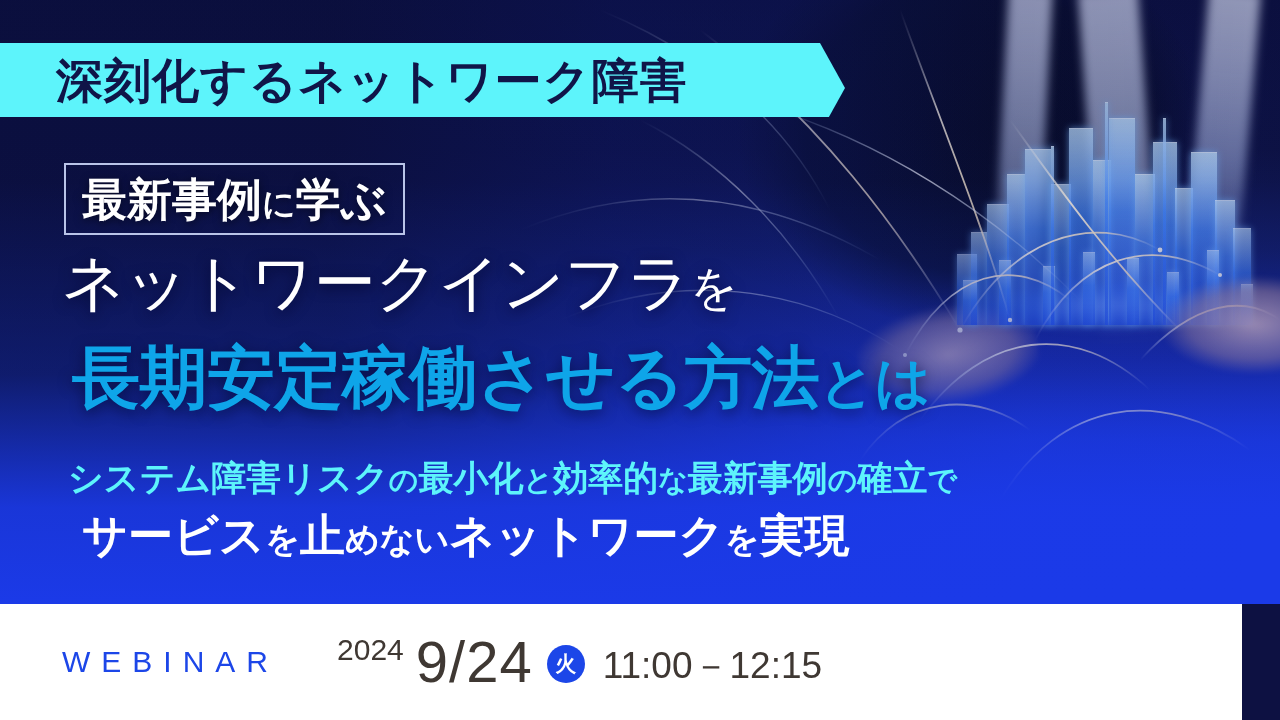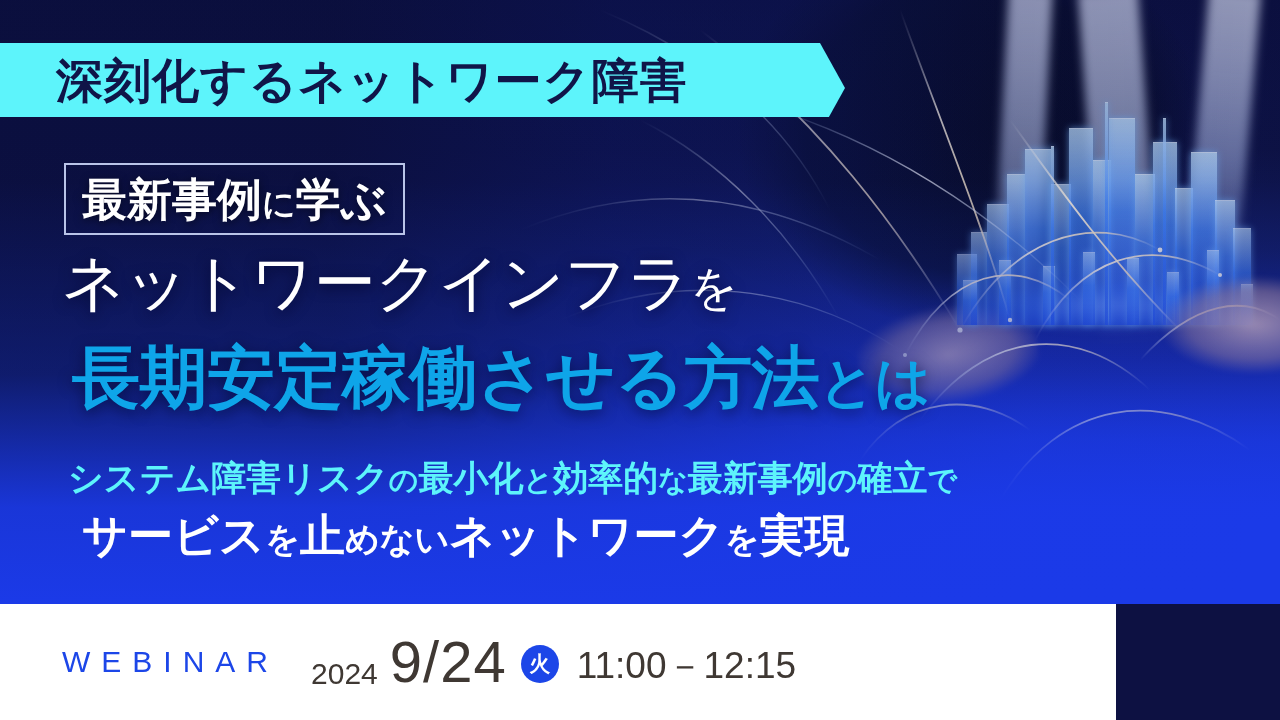--- a/index.html
+++ b/index.html
@@ -206,37 +206,37 @@
     line-height: 1;
     white-space: nowrap;
     margin-left: 16px;
   }
   .sub-2 .sm { font-size: 34px; }
 
   
   .footer {
     position: absolute;
     left: 0; top: 604px;
-    width: 1116px; height: 116px;
+    width: 1242px; height: 116px;
     background: #ffffff;
     display: flex;
     align-items: center;
   }
   .webinar-label {
     margin-left: 62px;
     color: #1c46e8;
     font-size: 30px;
     font-weight: 400;
     letter-spacing: 11px;
     line-height: 1;
   }
   .date-block {
-    margin-left: 32px;
+    margin-left: 58px;
     display: flex;
-    align-items: flex-end;
+    align-items: flex-start;
     color: #3f3833;
   }
   .date-year {
     font-size: 30px;
     font-weight: 400;
     letter-spacing: 0px;
   }
   .date-md {
     margin-left: 12px;
     font-size: 58px;

